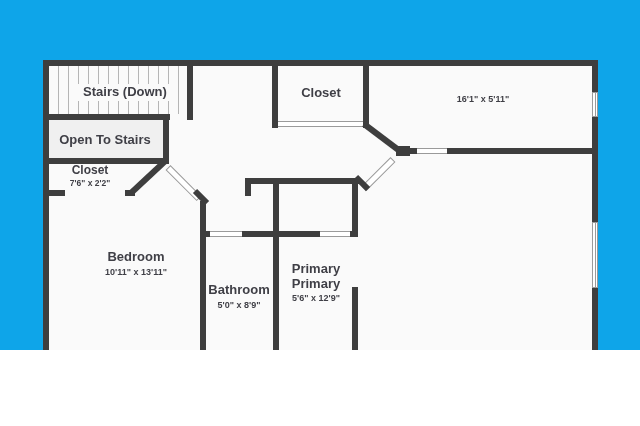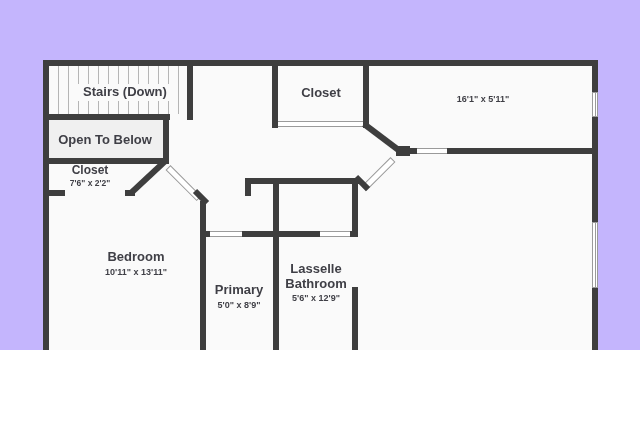--- a/index.html
+++ b/index.html
@@ -1,18 +1,18 @@
 <!DOCTYPE html>
 <html style="--wall: #3e3e3e; --room-fill: #fafafa; --open-below-fill: #f0f0f0; --window-frame: #9a9a9a; --label-text: #3f3f46;"><head>
 <meta charset="utf-8">
 <style>
   html,body { margin:0; padding:0; background:#ffffff; }
   * { box-sizing:border-box; }
   .canvas {
-    position:relative; width:640px; height:350px; background:#c4b5fd; overflow:hidden;
+    position:relative; width:640px; height:350px; background:#0ea5e9; overflow:hidden;
     font-family:"Liberation Sans","DejaVu Sans",sans-serif;
   }
   .interior { position:absolute; background:var(--room-fill,#fafafa); }
   .openarea { position:absolute; background:var(--open-below-fill,#f0f0f0); }
   .stairs   { position:absolute; background:repeating-linear-gradient(to right,transparent 0 9px,#b5b5b5 9px 10px); }
   .wall { position:absolute; background:var(--wall,#3e3e3e); }
   .diag { position:absolute; height:6px; background:var(--wall,#3e3e3e); transform-origin:left center; }
   .window { position:absolute; background:#fff; border:1px solid var(--window-frame,#9a9a9a); }
   .window.h::after { content:""; position:absolute; left:0; right:0; top:50%; border-top:1px solid var(--window-frame,#9a9a9a); }
   .window.v::after { content:""; position:absolute; top:0; bottom:0; left:50%; border-left:1px solid var(--window-frame,#9a9a9a); }
@@ -84,42 +84,42 @@
   <div class="window h" style="left:213px;top:357px;width:44px;height:6px"></div>
   <div class="window h" style="left:293px;top:357px;width:47px;height:6px"></div>
   <div class="window h" style="left:547px;top:357px;width:26px;height:6px"></div>
   <div class="window v" style="left:592px;top:92px;width:6px;height:25px"></div>
   <div class="window v" style="left:592px;top:222px;width:6px;height:66px"></div>
 
   <div class="room-label" style="left:125px;top:82px">
     <div class="room-name chipbg">Stairs (Down)</div>
   </div>
   <div class="room-label" style="left:105px;top:133px">
-    <div class="room-name">Open To Below</div>
+    <div class="room-name">Open To Stairs</div>
   </div>
   <div class="room-label small" style="left:90px;top:164px">
     <div class="room-name">Closet</div>
     <div class="room-dims">7'6" x 2'2"</div>
   </div>
   <div class="room-label" style="left:321px;top:86px">
     <div class="room-name">Closet</div>
   </div>
   <div class="room-label" style="left:483px;top:92px">
     <div class="room-dims">16'1" x 5'11"</div>
   </div>
   <div class="room-label" style="left:136px;top:250px">
     <div class="room-name">Bedroom</div>
     <div class="room-dims">10'11" x 13'11"</div>
   </div>
   <div class="room-label" style="left:239px;top:283px">
-    <div class="room-name">Primary</div>
+    <div class="room-name">Bathroom</div>
     <div class="room-dims">5'0" x 8'9"</div>
   </div>
   <div class="room-label" style="left:316px;top:262px;width:78px">
-    <div class="room-name wrap">Lasselle Bathroom</div>
+    <div class="room-name wrap">Primary Primary</div>
     <div class="room-dims">5'6" x 12'9"</div>
   </div>
 
   <div class="addr">15661 Lasselle St, Moreno Valley, CA 92551</div>
   <div class="floorlbl">Floor 2</div>
   <div class="disclaimer">Floor plans/tour cannot be used for building or design purposes. Sizes and dimensions are approximate.</div>
 
 </div>
 
 </body></html>

